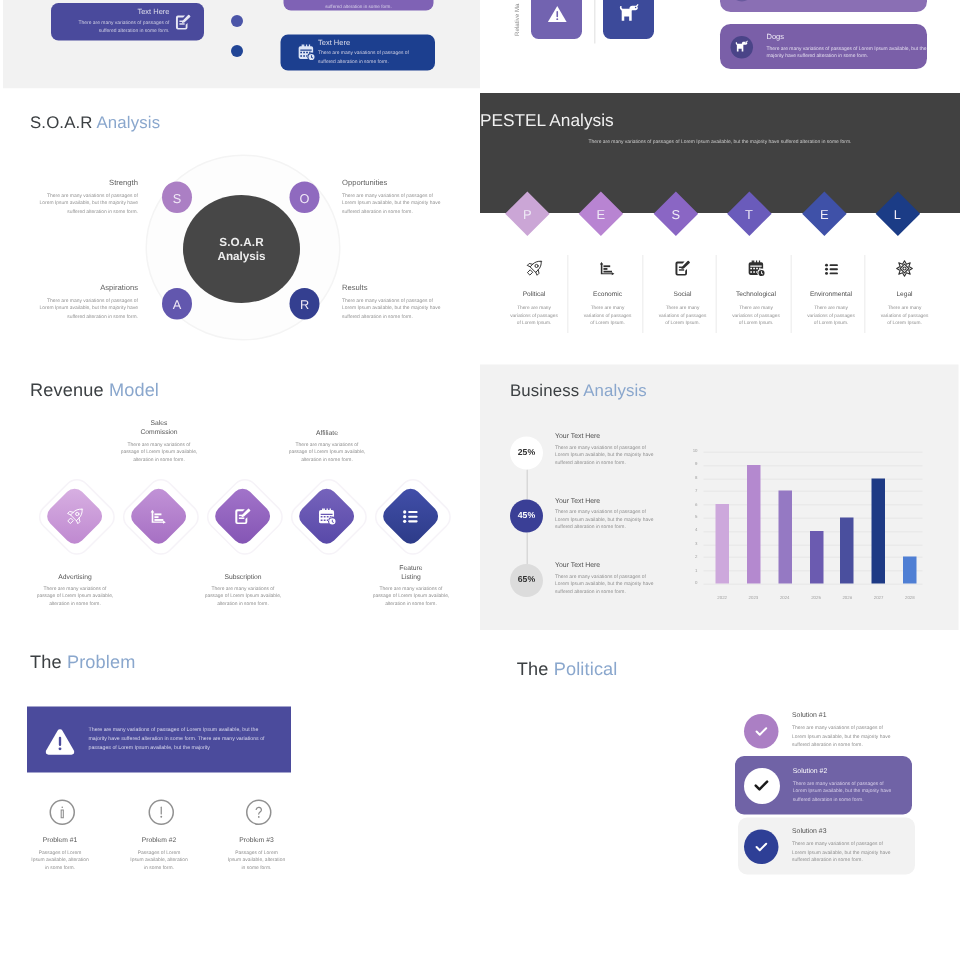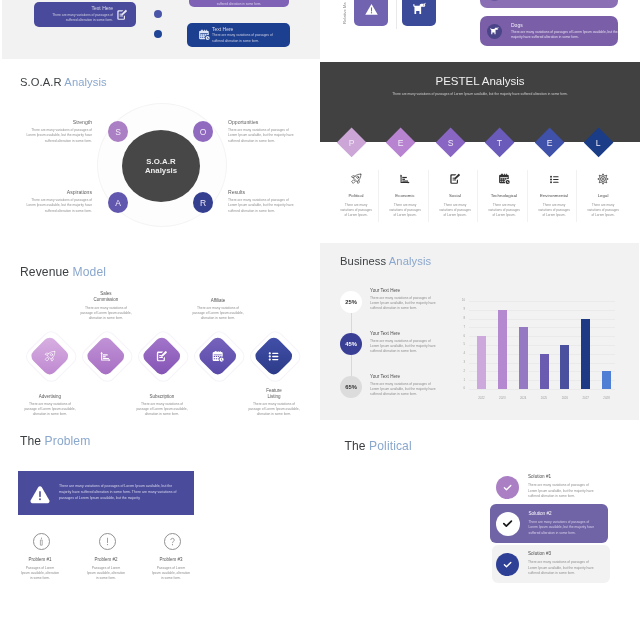--- a/index.html
+++ b/index.html
@@ -70,40 +70,40 @@
   #sl-o{left:228px;top:60px;}
   #sd-o{left:228px;top:69px;text-align:left;}
   #sl-a{left:0px;top:130px;width:92px;text-align:right;}
   #sd-a{left:26px;top:139px;width:66px;text-align:right;}
   #sl-r{left:228px;top:130px;}
   #sd-r{left:228px;top:139px;text-align:left;}
 
   
   #slide-pestel{left:320px;top:59px;width:320px;height:181px;background:#fff;}
   #pestel-band{position:absolute;left:0;top:3px;width:320px;height:80px;background:#414141;}
-  #pestel-title{position:absolute;top:16px;width:320px;text-align:center;color:#f0f0f0;font-size:11.5px;}
+  #pestel-title{position:absolute;top:16px;width:320px;color:#f0f0f0;font-size:11.5px;}
   #pestel-sub{position:absolute;top:33px;width:320px;text-align:center;color:#cfcfcf;font-size:3.3px;}
   .dia{position:absolute;width:21.2px;height:21.2px;transform:rotate(45deg);display:flex;align-items:center;justify-content:center;}
   .dia span{transform:rotate(-45deg);color:#efeaf6;font-size:8.6px;}
   #d0{left:21px;top:73.4px;background:#cba6d6;}
   #d1{left:70.4px;top:73.4px;background:#b884d2;}
   #d2{left:119.8px;top:73.4px;background:#8a66c4;}
   #d3{left:169.2px;top:73.4px;background:#6a5bbb;}
   #d4{left:218.6px;top:73.4px;background:#3f51a8;}
   #d5{left:268px;top:73.4px;background:#1b3c86;}
   .pcol{position:absolute;top:113px;width:46px;text-align:center;}
   .pcol .pic{height:14px;display:flex;align-items:center;justify-content:center;}
   .pcol .plbl{font-size:4.4px;color:#4d4d4d;margin-top:7px;}
   .pcol .pbd{font-size:3.2px;color:#8e8e8e;line-height:5.2px;margin-top:5px;white-space:pre-line;}
   #pc0{left:13px;} #pc1{left:62px;} #pc2{left:112px;} #pc3{left:161px;} #pc4{left:211px;} #pc5{left:260px;}
   .pvdiv{position:absolute;top:111px;width:1px;height:52px;background:#f1f1f1;}
   #pv1{left:58px;} #pv2{left:107.5px;} #pv3{left:157px;} #pv4{left:206.5px;} #pv5{left:256px;}
 
   
-  #slide-revenue{left:0;top:252px;width:320px;height:180px;background:#fff;}
+  #slide-revenue{left:0;top:240px;width:320px;height:180px;background:#fff;}
   #rev-h{position:absolute;left:20px;top:13px;font-size:12.1px;}
   .rhex{position:absolute;width:29.5px;height:29.5px;border-radius:7px;transform:rotate(45deg);
         display:flex;align-items:center;justify-content:center;}
   .rhex .in{transform:rotate(-45deg);display:flex;align-items:center;justify-content:center;}
   .rhalo{position:absolute;width:38.5px;height:38.5px;border-radius:9px;transform:rotate(45deg);
          border:1.3px solid #f6f3f8;}
   #rx0{left:35.2px;top:88.7px;background:linear-gradient(135deg,#d9b2e3,#bd86cf);}
   #rx1{left:91.2px;top:88.7px;background:linear-gradient(135deg,#c395d8,#a46dc2);}
   #rx2{left:147.2px;top:88.7px;background:linear-gradient(135deg,#a476cb,#8253b3);}
   #rx3{left:203.2px;top:88.7px;background:linear-gradient(135deg,#7865bd,#5647a7);}

